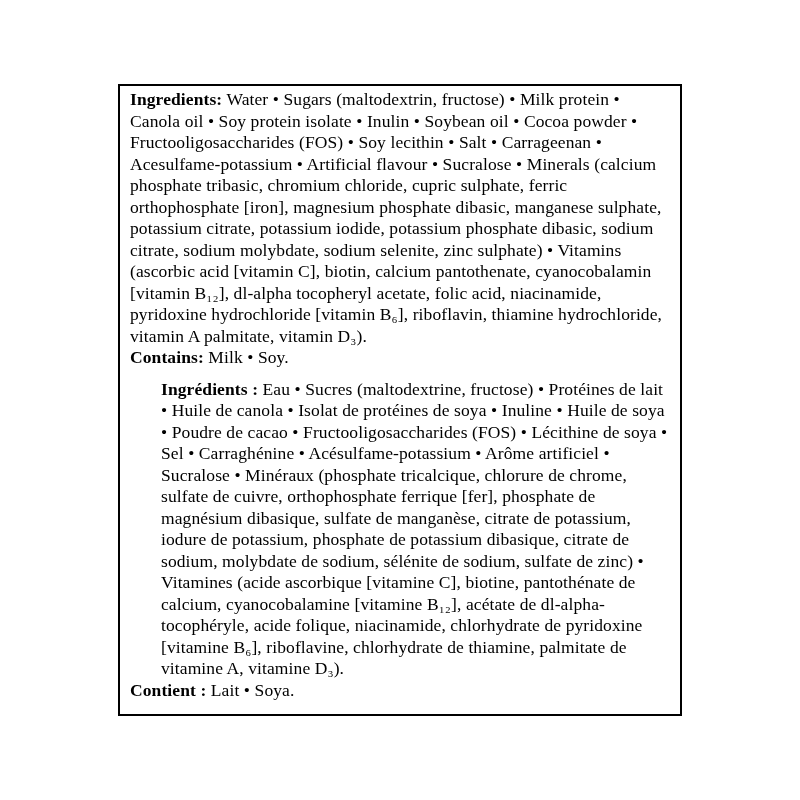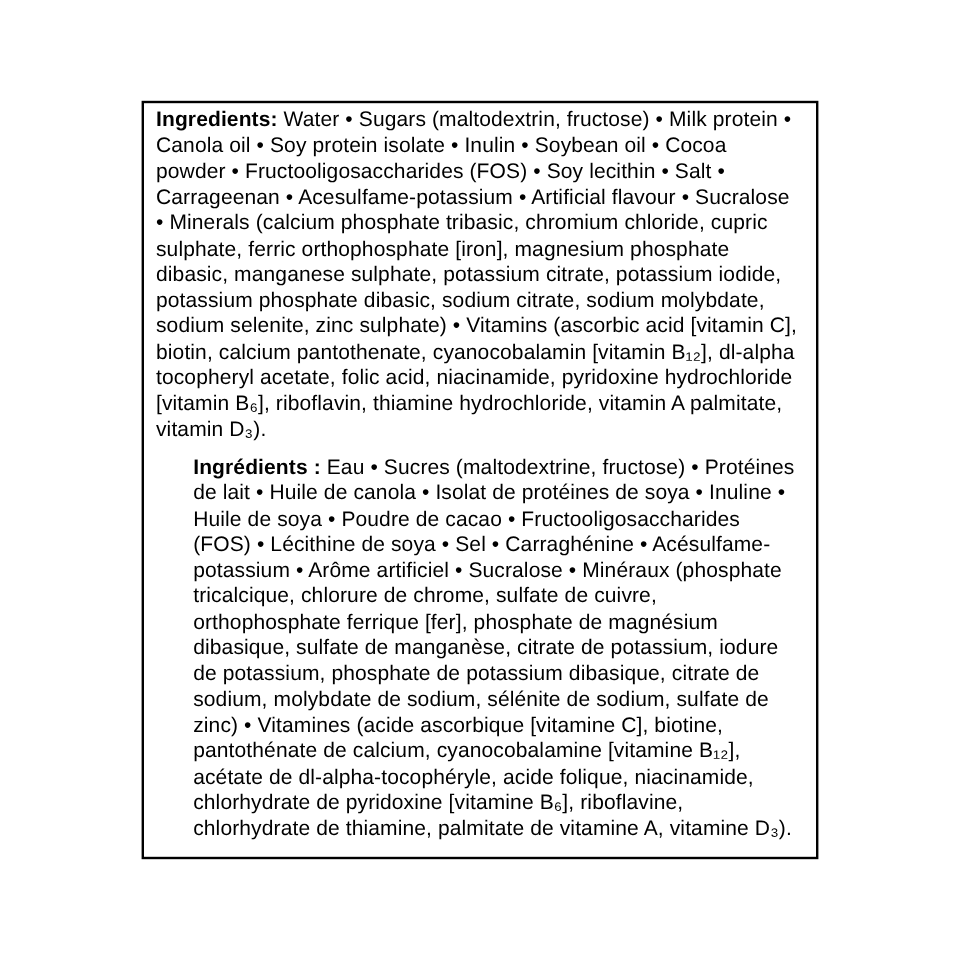--- a/index.html
+++ b/index.html
@@ -5,21 +5,21 @@
   html, body {
     margin: 0;
     padding: 0;
     background: #ffffff;
   }
   .canvas {
     position: relative;
     width: 800px;
     height: 800px;
     background: #ffffff;
-    font-family: Liberation Sans, sans-serif;
+    font-family: Liberation Serif, serif;
     color: #000000;
     border-radius: 12px;
   }
   .ingredients-box {
     position: absolute;
     left: 118px;
     top: 84px;
     width: 564px;
     height: 632px;
     box-sizing: border-box;
@@ -45,18 +45,20 @@
   }
 </style>
 </head>
 <body>
 
 <div class="canvas">
   <div class="ingredients-box">
 
     <p class="para"><span class="lead">Ingredients:</span><span> Water • Sugars (maltodextrin, fructose) • Milk protein • Canola oil • Soy protein isolate • Inulin • Soybean oil • Cocoa powder • Fructooligosaccharides (FOS) • Soy lecithin • Salt • Carrageenan • Acesulfame-potassium • Artificial flavour • Sucralose • Minerals (calcium phosphate tribasic, chromium chloride, cupric sulphate, ferric orthophosphate [iron], magnesium phosphate dibasic, manganese sulphate, potassium citrate, potassium iodide, potassium phosphate dibasic, sodium citrate, sodium molybdate, sodium selenite, zinc sulphate) • Vitamins (ascorbic acid [vitamin C], biotin, calcium pantothenate, cyanocobalamin [vitamin B₁₂], dl-alpha tocopheryl acetate, folic acid, niacinamide, pyridoxine hydrochloride [vitamin B₆], riboflavin, thiamine hydrochloride, vitamin A palmitate, vitamin D₃).</span></p>
 
+    <p class="para"><span class="lead">Contains:</span><span> Milk • Soy.</span></p>
 
     <p class="para section-gap"><span class="lead">Ingrédients :</span><span> Eau • Sucres (maltodextrine, fructose) • Protéines de lait • Huile de canola • Isolat de protéines de soya • Inuline • Huile de soya • Poudre de cacao • Fructooligosaccharides (FOS) • Lécithine de soya • Sel • Carraghénine • Acésulfame-potassium • Arôme artificiel • Sucralose • Minéraux (phosphate tricalcique, chlorure de chrome, sulfate de cuivre, orthophosphate ferrique [fer], phosphate de magnésium dibasique, sulfate de manganèse, citrate de potassium, iodure de potassium, phosphate de potassium dibasique, citrate de sodium, molybdate de sodium, sélénite de sodium, sulfate de zinc) • Vitamines (acide ascorbique [vitamine C], biotine, pantothénate de calcium, cyanocobalamine [vitamine B₁₂], acétate de dl-alpha-tocophéryle, acide folique, niacinamide, chlorhydrate de pyridoxine [vitamine B₆], riboflavine, chlorhydrate de thiamine, palmitate de vitamine A, vitamine D₃).</span></p>
 
+    <p class="para"><span class="lead">Contient :</span><span> Lait • Soya.</span></p>
 
   </div>
 </div>
 
 </body></html>

